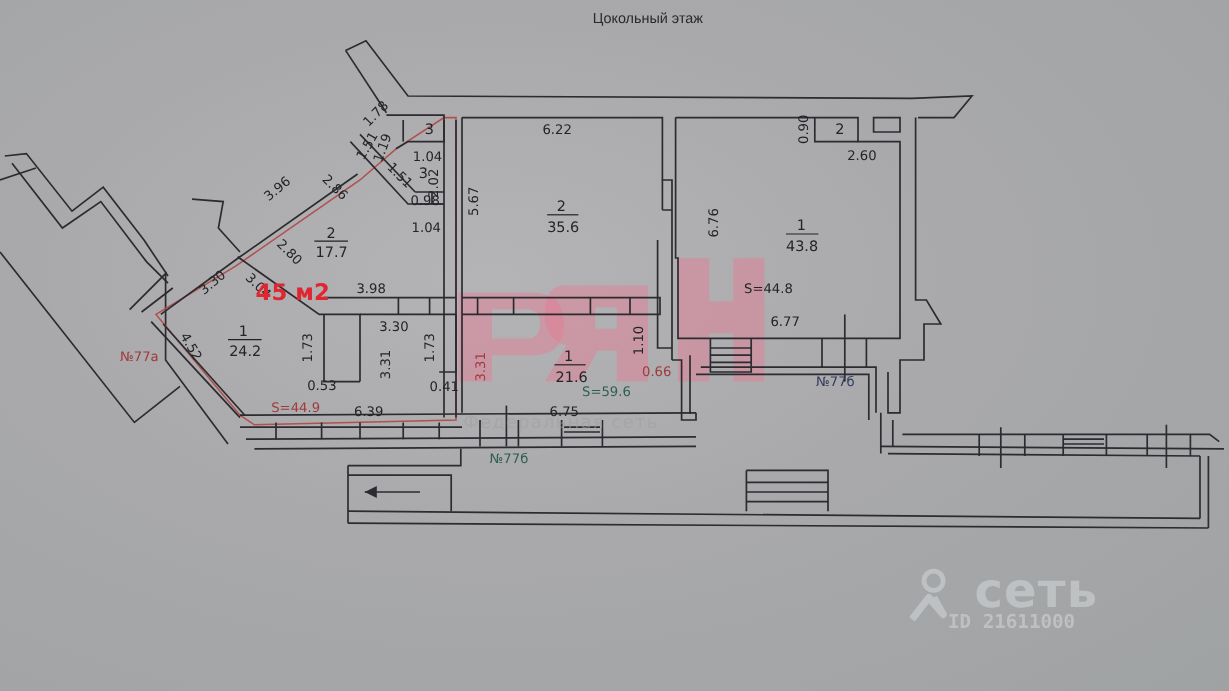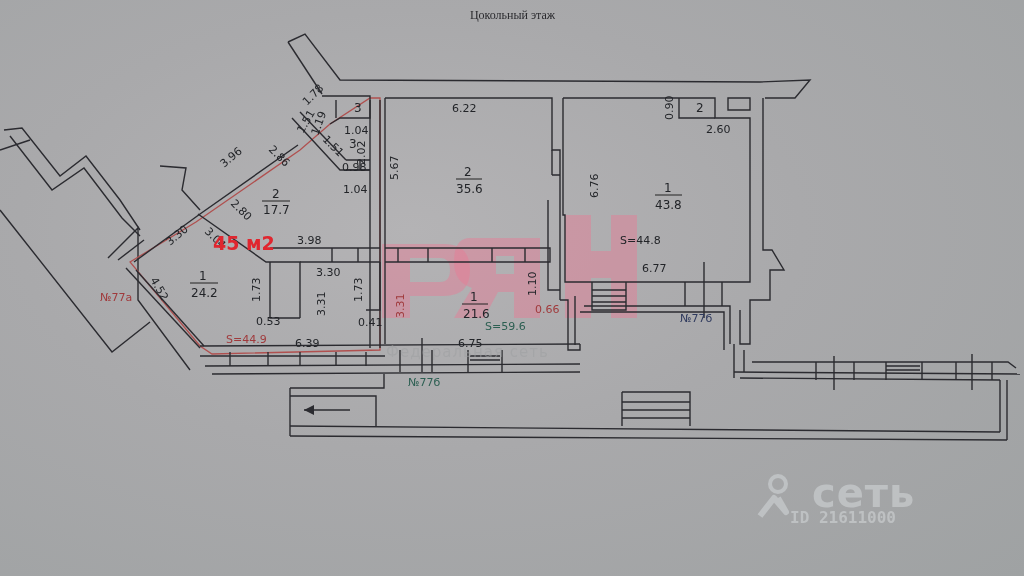--- a/index.html
+++ b/index.html
@@ -7,21 +7,21 @@
   .sheet { position:relative; width:1024px; height:576px;
     background: radial-gradient(ellipse at 40% 40%, #b4b3b5 0%, #a9a9ab 45%, #9fa2a3 100%); }
   svg { position:absolute; left:0; top:0; }
   .wall { fill:none; stroke:#2b2b30; stroke-width:1.4; }
   .red { fill:none; stroke:#b0504f; stroke-width:1.3; }
   .dim { font-family:"DejaVu Sans", sans-serif; font-size:11px; fill:#222428; }
   .dimred { font-family:"DejaVu Sans", sans-serif; font-size:11px; fill:#a03a3c; }
   .dimgreen { font-family:"DejaVu Sans", sans-serif; font-size:11px; fill:#2c5f52; }
   .dimblue { font-family:"DejaVu Sans", sans-serif; font-size:11px; fill:#2f3a5e; }
   .room { font-family:"DejaVu Sans", sans-serif; font-size:12px; fill:#222428; }
-  .title { position:absolute; left:470px; top:8px; font-family:Liberation Serif, serif; font-size:12px; color:#2a2a2e; }
+  .title { position:absolute; left:494px; top:8px; font-family:Liberation Sans, sans-serif; font-size:12px; color:#2a2a2e; }
   .badge45 { font-family:"DejaVu Sans", sans-serif; font-size:19px; font-weight:bold; fill:#e0262f; }
   .wm-rbn { fill:#e87a95; opacity:0.45; }
   .wm-text { font-family:"DejaVu Sans", sans-serif; font-size:15px; fill:#9ea0a2; opacity:0.55; letter-spacing:1px; }
   .cian { position:absolute; left:752px; top:470px; color:#c3c6c8; opacity:0.85; }
   .cian .name { font-family:"DejaVu Sans", sans-serif; font-size:40px; font-weight:bold; position:absolute; left:60px; top:0; letter-spacing:1px; }
   .cian .id { font-family:"DejaVu Sans Mono", monospace; font-size:16px; font-weight:bold; position:absolute; left:38px; top:38px; white-space:nowrap; }
 </style>
 </head>
 <body>
 

